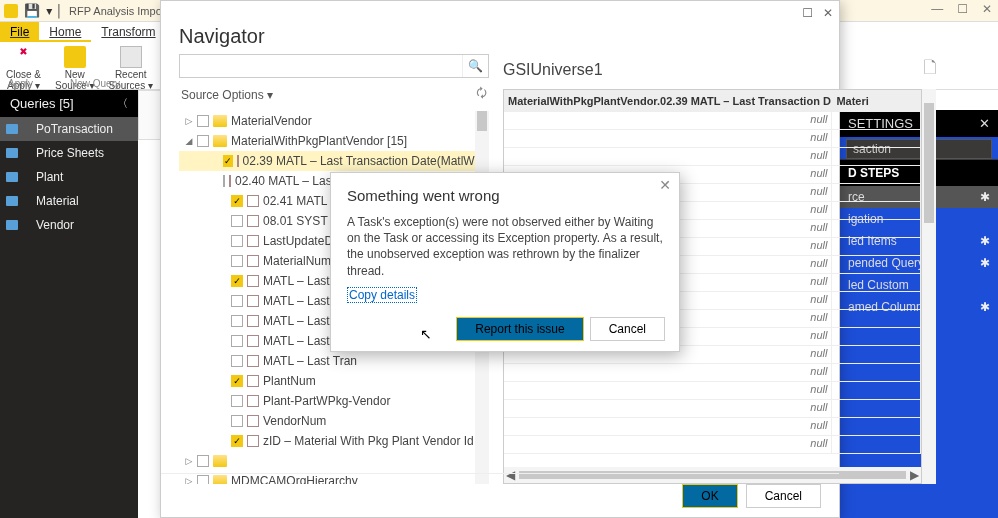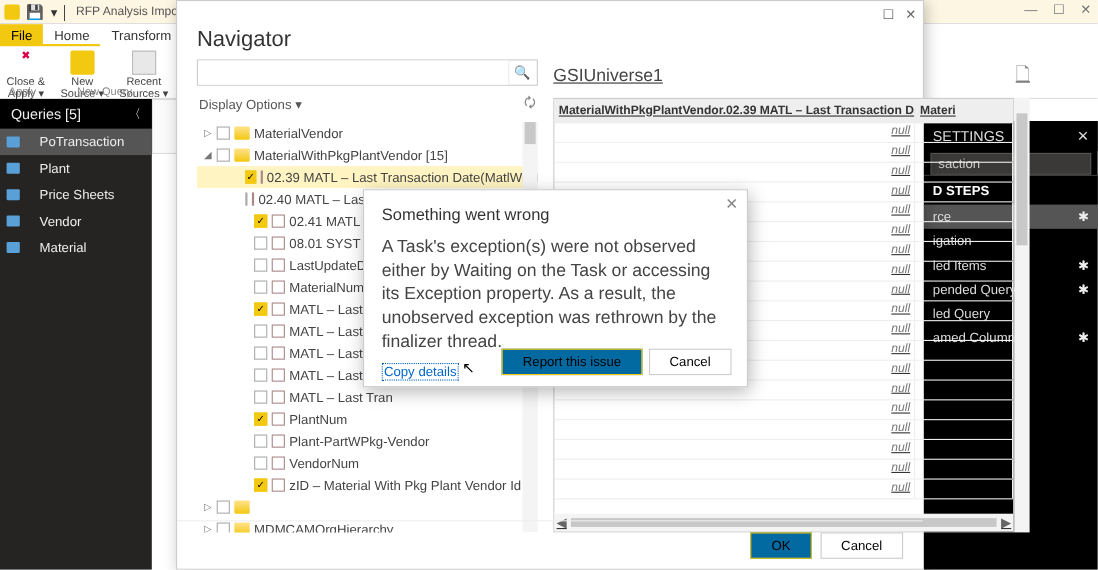--- a/index.html
+++ b/index.html
@@ -6,21 +6,21 @@
 body { margin: 0; width: 998px; height: 518px; background: #fff; overflow: hidden; position: relative; font-size: 12px; color: #333; }
 
 
 .titlebar { height: 22px; background: #fdf6e3; border-bottom: 1px solid #ddd; display: flex; align-items: center; padding: 0 4px; gap: 6px; }
 .titlebar .icon-app { width: 14px; height: 14px; background: #f2c811; border-radius: 2px; }
 .titlebar .save-icon { font-size: 13px; color: #555; }
 .titlebar .title { color: #555; font-size: 11px; }
 
 
 .ribbon { height: 68px; background: #fff; border-bottom: 1px solid #ddd; display: flex; }
-.ribbon-tabs { position: absolute; top: 22px; left: 0; height: 20px; display: flex; font-size: 12px; }
+.ribbon-tabs { position: absolute; top: 22px; left: 0; height: 20px; display: flex; font-size: 12px; text-decoration: underline; }
 .ribbon-tab { padding: 3px 10px; cursor: pointer; }
 .ribbon-tab.file { background: #f2c811; color: #000; }
 .ribbon-tab.active { border-bottom: 2px solid #f2c811; }
 .ribbon-body { margin-top: 20px; display: flex; padding: 4px 6px; gap: 14px; height: 48px; align-items: flex-start; }
 .ribbon-btn { text-align: center; font-size: 10px; color: #444; line-height: 1.1; cursor: pointer; }
 .ribbon-btn .ic { width: 22px; height: 22px; margin: 0 auto 1px; display: block; }
 
 
 .queries { position: absolute; left: 0; top: 90px; width: 138px; bottom: 0; background: #252423; color: #eee; }
 .queries-header { padding: 6px 10px; font-size: 13px; display: flex; justify-content: space-between; align-items: center; background: #000; }
@@ -43,45 +43,45 @@
 .tree-scroll { position: absolute; right: 0; top: 0; bottom: 0; width: 14px; background: #f4f4f4; }
 .tree-scroll .thumb { position: absolute; left: 2px; right: 2px; top: 0; height: 20px; background: #c8c8c8; }
 .tree-row { display: flex; align-items: center; height: 20px; gap: 4px; padding-left: 6px; white-space: nowrap; overflow: hidden; }
 .tree-row .exp { width: 8px; text-align: center; color: #777; font-size: 9px; }
 .tree-row .cb { width: 12px; height: 12px; border: 1px solid #aaa; display: inline-flex; align-items: center; justify-content: center; font-size: 9px; }
 .tree-row .cb.checked { background: #f2c811; border-color: #f2c811; color: #000; }
 .tree-row .fic { width: 14px; height: 12px; background: linear-gradient(#ffe28a,#f2c811); border-radius: 1px; }
 .tree-row .tic { width: 12px; height: 12px; border: 1px solid #a88; background: #fff; }
 .tree-row.sel { background: #fff4c2; } .ind2 { padding-left: 40px; }
 
-.nav-right { flex: 1; margin-left: 14px; display: flex; flex-direction: column; text-decoration: underline; }
+.nav-right { flex: 1; margin-left: 14px; display: flex; flex-direction: column; }
 .nav-right-title { font-size: 16px; color: #444; padding: 2px 0 6px; display: flex; justify-content: space-between; align-items: center; }
 .grid { border: 1px solid #ccc; flex: 1; display: flex; flex-direction: column; }
 .grid-row { display: flex; height: 18px; border-bottom: 1px solid #eee; font-size: 11px; }
 .grid-row.head { background: #eee; font-weight: 600; height: 22px; align-items: center; }
 .grid-cell { flex: 1; padding: 1px 4px; border-right: 1px solid #eee; text-align: right; color: #777; font-style: italic; overflow: hidden; white-space: nowrap; }
 .grid-row.head .grid-cell { text-align: left; color: #333; font-style: normal; }
 .grid-vscroll { width: 14px; background: #f4f4f4; position: relative; }
 .grid-vscroll .th { position: absolute; left: 2px; right: 2px; top: 14px; height: 120px; background: #c8c8c8; }
 .grid-hscroll { height: 16px; background: #f4f4f4; display: flex; align-items: center; justify-content: space-between; padding: 0 2px; color: #666; }
 
 .nav-footer { position: absolute; bottom: 0; left: 0; right: 0; height: 44px; display: flex; justify-content: flex-end; align-items: center; gap: 8px; padding: 0 18px; border-top: 1px solid #eee; }
 .btn { padding: 4px 18px; font-size: 12px; border: 1px solid #ccc; background: #fff; cursor: pointer; }
 .btn.primary { background: #0369a1; border-color: #f2c811; }
 
 
 .err-dialog { position: absolute; left: 330px; top: 172px; width: 350px; height: 180px; background: #fff; border: 1px solid #ccc; box-shadow: 2px 4px 16px rgba(0,0,0,.3); z-index: 20; padding: 14px 16px; }
 .err-close { position: absolute; top: 4px; right: 8px; color: #888; cursor: pointer; font-size: 14px; }
 .err-title { font-size: 15px; color: #333; margin-bottom: 10px; }
-.err-msg { font-size: 16px; color: #444; line-height: 1.35; }
+.err-msg { font-size: 12px; color: #444; line-height: 1.35; }
 .err-link { color: #0066cc; font-size: 12px; margin-top: 8px; cursor: pointer; border: 1px dotted #0066cc; display: inline-block; padding: 0 1px; }
 .err-foot { position: absolute; bottom: 10px; right: 14px; display: flex; gap: 6px; }
 
 
-.settings { position: absolute; right: 0; top: 110px; width: 158px; bottom: 0; background: #000000; color: #ddd; font-size: 12px; }
+.settings { position: absolute; right: 0; top: 110px; width: 158px; bottom: 0; background: #1d4ed8; color: #ddd; font-size: 12px; }
 .settings-hd { background: #000; padding: 6px 8px; font-size: 13px; display: flex; justify-content: space-between; align-items: center; }
 .settings-sec { padding: 6px 8px; font-size: 12px; color: #bbb; border-top: 1px solid #3a3a3a; }
 .settings-sec.hdr { background: #000; color: #fff; font-weight: 600; }
 .settings-row { padding: 4px 8px; display: flex; justify-content: space-between; align-items: center; }
 .settings-row.sel { background: #555; }
 .settings-row .gear { color: #eee; }
 .prop-link { color: #f2c811; }
 .inputish { background: #3a3937; border: 1px solid #555; padding: 2px 6px; color: #ccc; margin: 2px 6px 0; }
 
 
@@ -141,24 +141,24 @@
 
 <div class="hidden-behind"></div>
 
 <div class="queries">
   <div class="queries-header">
     <span>Queries [5]</span>
     <span class="chev">〈</span>
   </div>
   <div id="queries-list">
       <div class="q-item selected">PoTransaction</div>
+      <div class="q-item">Price Sheets</div>
       <div class="q-item">Plant</div>
-      <div class="q-item">Price Sheets</div>
+      <div class="q-item">Material</div>
       <div class="q-item">Vendor</div>
-      <div class="q-item">Material</div>
     </div>
 </div>
 
 <div class="settings">
   <div class="settings-hd">
     <span>SETTINGS</span>
     <span>✕</span>
   </div>
   <div class="inputish">saction</div>
   <div class="settings-sec hdr">D STEPS</div>
@@ -172,21 +172,21 @@
       </div>
       <div class="settings-row">
         <span>led Items</span>
         <span class="gear">✱</span>
       </div>
       <div class="settings-row">
         <span>pended Query</span>
         <span class="gear">✱</span>
       </div>
       <div class="settings-row">
-        <span>led Query</span>
+        <span>led Custom</span>
       </div>
       <div class="settings-row">
         <span>amed Columns</span>
         <span class="gear">✱</span>
       </div>
     </div>
 </div>
 
 <div class="navigator">
   <div class="nav-titlebar">
@@ -194,21 +194,21 @@
     <span>✕</span>
   </div>
   <div class="nav-title">Navigator</div>
   <div class="nav-body">
     <div class="nav-left">
       <div class="searchbox">
         <input placeholder="" style="">
         <div class="sbtn">🔍</div>
       </div>
       <div class="disp-opts">
-        <span><span>Display Options</span> ▾</span>
+        <span><span>Source Options</span> ▾</span>
         <span style="color:#888;">🗘</span>
       </div>
       <div class="tree">
         <div id="tree-rows">
             <div class="tree-row">
               <span class="exp">▷</span>
               <span class="cb"></span>
               <span class="fic"></span>
               <span>MaterialVendor</span>
             </div>

